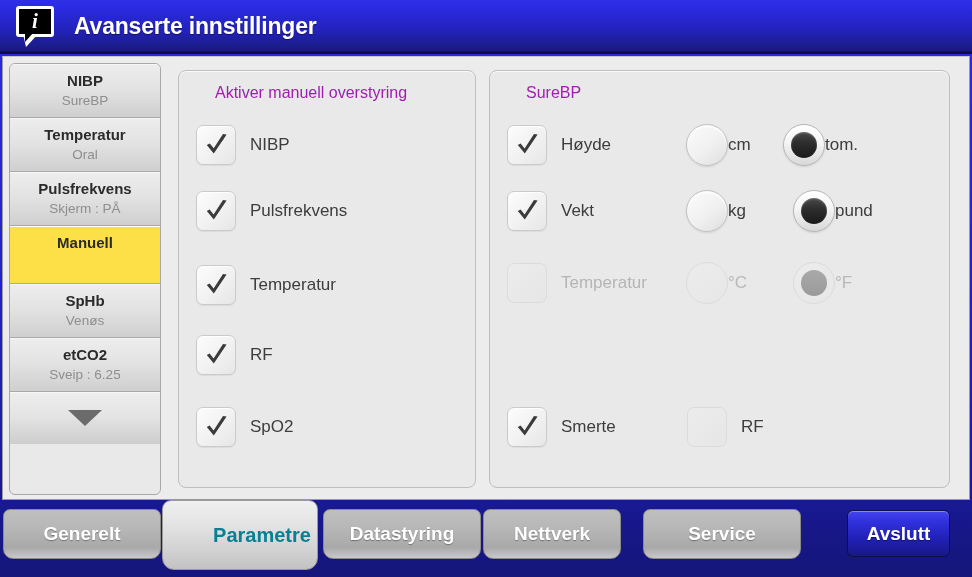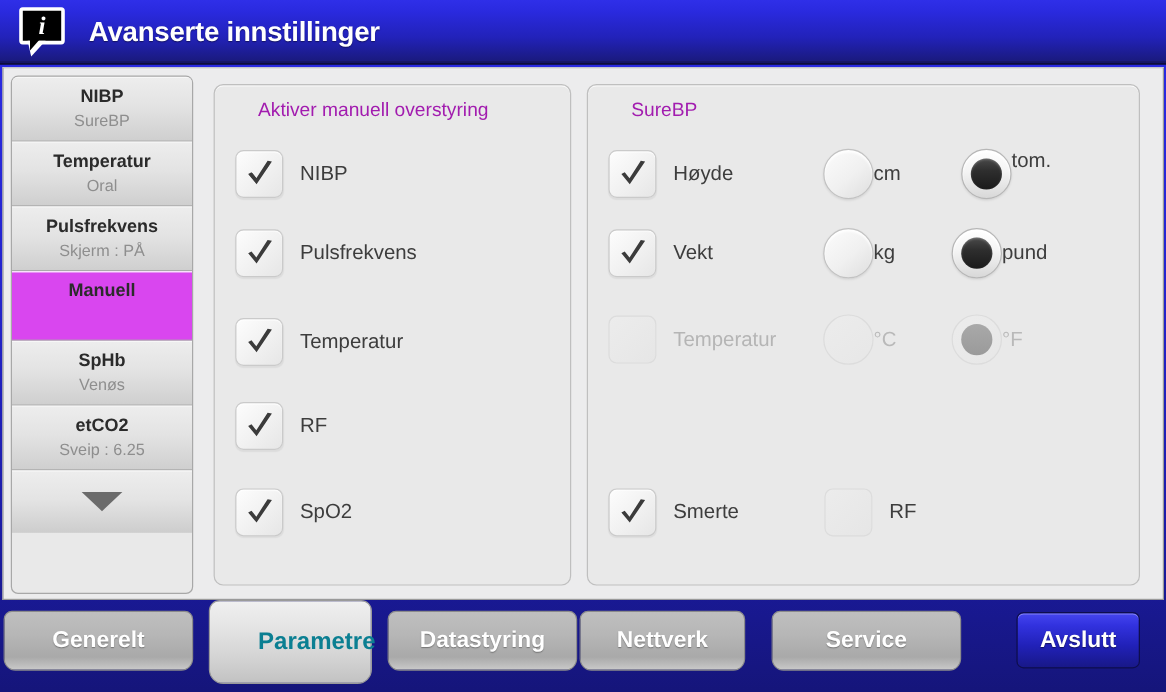--- a/index.html
+++ b/index.html
@@ -92,21 +92,21 @@
   .side-item {
     position: relative;
     width: 100%;
     background: linear-gradient(to bottom, #ededed 0%, #e3e3e3 45%, #cfcfcf 100%);
     border-bottom: 1px solid #a9a9a9;
     border-top: 1px solid #f7f7f7;
     text-align: center;
     padding: 6px 2px 7px 2px;
   }
   .side-item.selected {
-    background: #d946ef;
+    background: #fde047;
     border-bottom: 1px solid #a9a9a9;
     border-top: 1px solid #fff;
     padding-bottom: 30px;
   }
   .side-title {
     color: #2b2b2b;
     font-size: 15px;
     font-weight: bold;
     line-height: 20px;
     white-space: nowrap;
@@ -245,21 +245,21 @@
     height: 70px;
     background: linear-gradient(to bottom, #f0f0f0 0%, #e3e3e3 35%, #d2d2d2 72%, #c2c2c2 100%);
     border: 1px solid #9a9a9a;
     border-radius: 9px 9px 12px 12px;
     color: #0b7f92;
     font-size: 20px;
     text-shadow: none;
     z-index: 5;
   }
   #tab-0 { left: 3px;   width: 158px; }
-  #tab-1 { left: 174px; width: 136px; padding-left: 44px; }
+  #tab-1 { left: 162px; width: 156px; padding-left: 44px; }
   #tab-2 { left: 323px; width: 158px; }
   #tab-3 { left: 483px; width: 138px; }
   #tab-4 { left: 643px; width: 158px; text-align: right; }
 
   #exit-button {
     position: absolute;
     left: 847px; top: 10px;
     width: 103px; height: 47px;
     background: linear-gradient(to bottom, #4646ef 0%, #3232df 22%, #2121b8 60%, #181888 100%);
     border: 1px solid #0e0e4e;
@@ -382,21 +382,21 @@
         <div class="checkbox">
           <svg class="tick" viewBox="0 0 26 28">
             <path d="M2.8 14.0 L9.8 22.5 L22.6 3.6 L19.0 3.0 L9.6 17.6 L5.6 12.6 Z" fill="#3b3b3b"></path>
           </svg>
         </div>
         <div class="ctrl-label">Høyde</div>
         <div style="position:absolute;left:179px;display:flex;align-items:center;">
           <div class="radio"></div>
           <div class="unit-label">cm</div>
         </div>
-        <div style="position:absolute;left:294px;display:flex;align-items:flex-start;">
+        <div style="position:absolute;left:276px;display:flex;align-items:center;">
           <div class="radio on"></div>
           <div class="unit-label">tom.</div>
         </div>
       </div>
 
       <div class="row" style="top:118px">
         <div class="checkbox">
           <svg class="tick" viewBox="0 0 26 28">
             <path d="M2.8 14.0 L9.8 22.5 L22.6 3.6 L19.0 3.0 L9.6 17.6 L5.6 12.6 Z" fill="#3b3b3b"></path>
           </svg>

